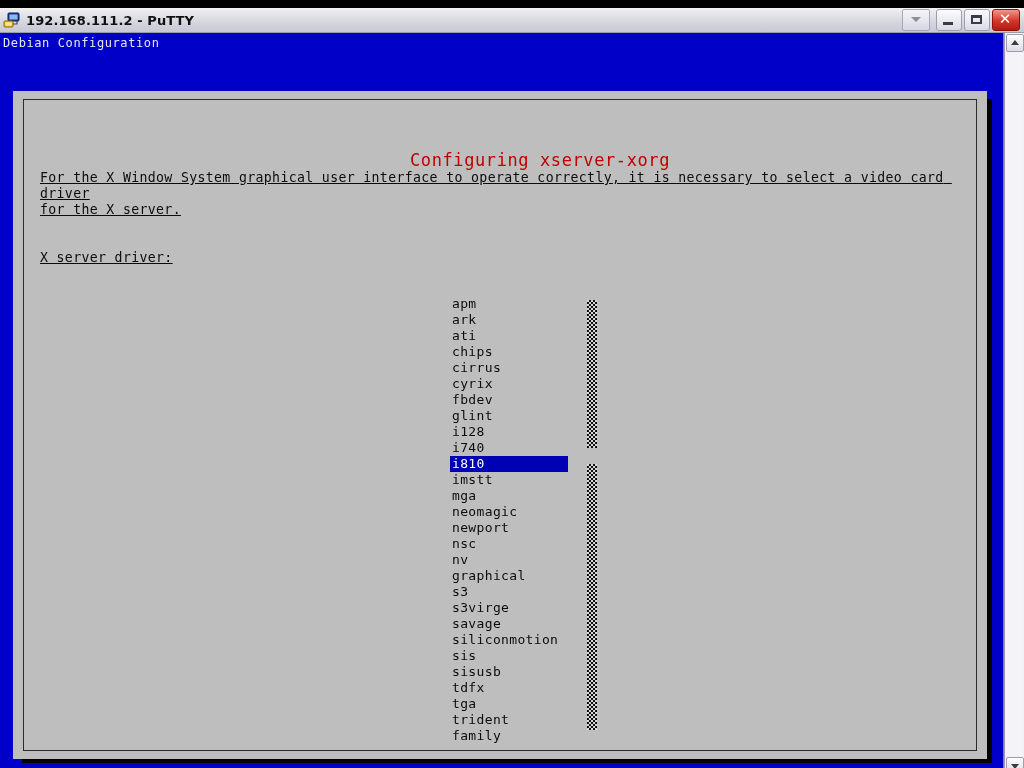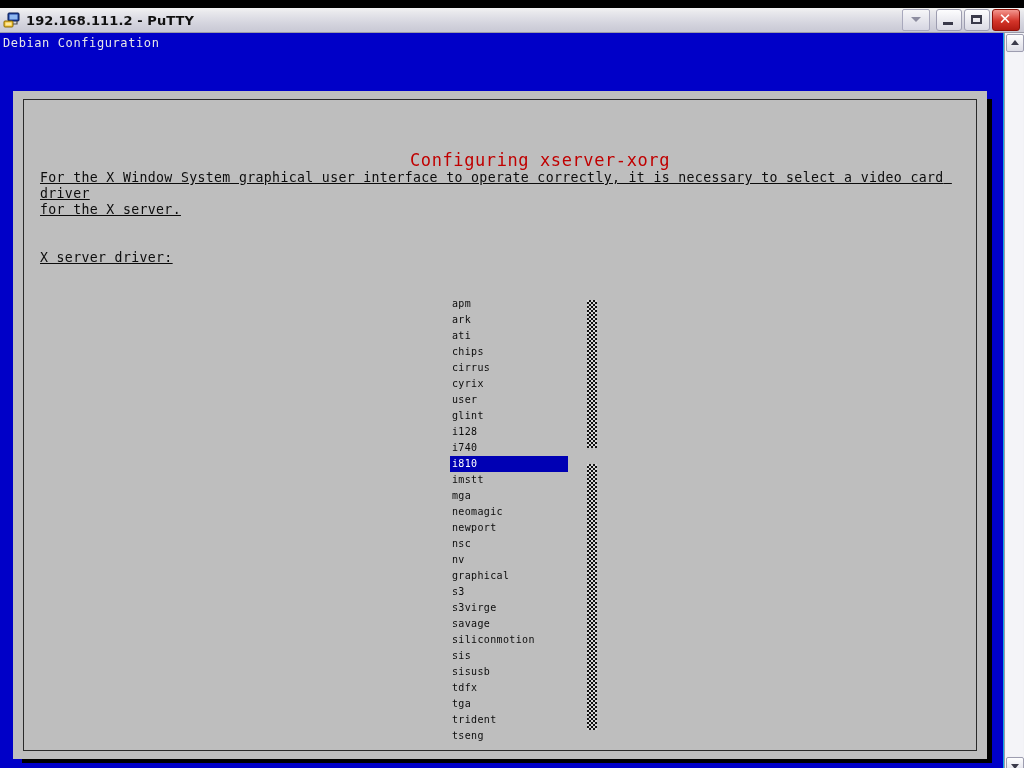--- a/index.html
+++ b/index.html
@@ -246,21 +246,21 @@
   
   .list-wrap {
     position: absolute;
     left: 410px;
     top: 126px;
     width: 160px;
   }
   .list-item {
     height: 16px;
     line-height: 16px;
-    font-size: 10px;
+    font-size: 13px;
     letter-spacing: 0.35px;
     color: #0c0c0c;
     padding-left: 2px;
     width: 118px;
     box-sizing: border-box;
     white-space: nowrap;
   }
   .list-item.selected {
     background: #0000b4;
     color: #ffffff;
@@ -338,42 +338,42 @@
         <div class="spacer-line"></div>
         <p class="para">X server driver:</p>
 
         <div class="list-wrap">
             <div class="list-item">apm</div>
             <div class="list-item">ark</div>
             <div class="list-item">ati</div>
             <div class="list-item">chips</div>
             <div class="list-item">cirrus</div>
             <div class="list-item">cyrix</div>
-            <div class="list-item">user</div>
+            <div class="list-item">fbdev</div>
             <div class="list-item">glint</div>
             <div class="list-item">i128</div>
             <div class="list-item">i740</div>
             <div class="list-item selected">i810</div>
             <div class="list-item">imstt</div>
             <div class="list-item">mga</div>
             <div class="list-item">neomagic</div>
             <div class="list-item">newport</div>
             <div class="list-item">nsc</div>
             <div class="list-item">nv</div>
             <div class="list-item">graphical</div>
             <div class="list-item">s3</div>
             <div class="list-item">s3virge</div>
             <div class="list-item">savage</div>
             <div class="list-item">siliconmotion</div>
             <div class="list-item">sis</div>
             <div class="list-item">sisusb</div>
             <div class="list-item">tdfx</div>
             <div class="list-item">tga</div>
             <div class="list-item">trident</div>
-            <div class="list-item">tseng</div>
+            <div class="list-item">family</div>
           </div>
 
         <div class="dlg-scroll upper"></div>
         <div class="dlg-scroll lower"></div>
 
         <div class="ok-button">
           <span class="ok-inner">&lt;Ok&gt;</span>
         </div>
       </div>
     </div>

